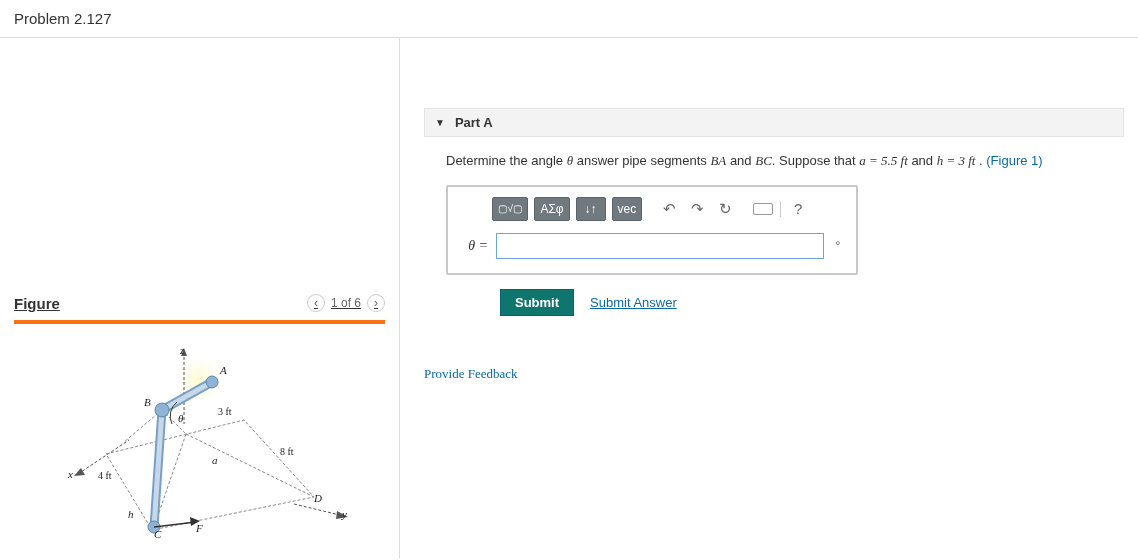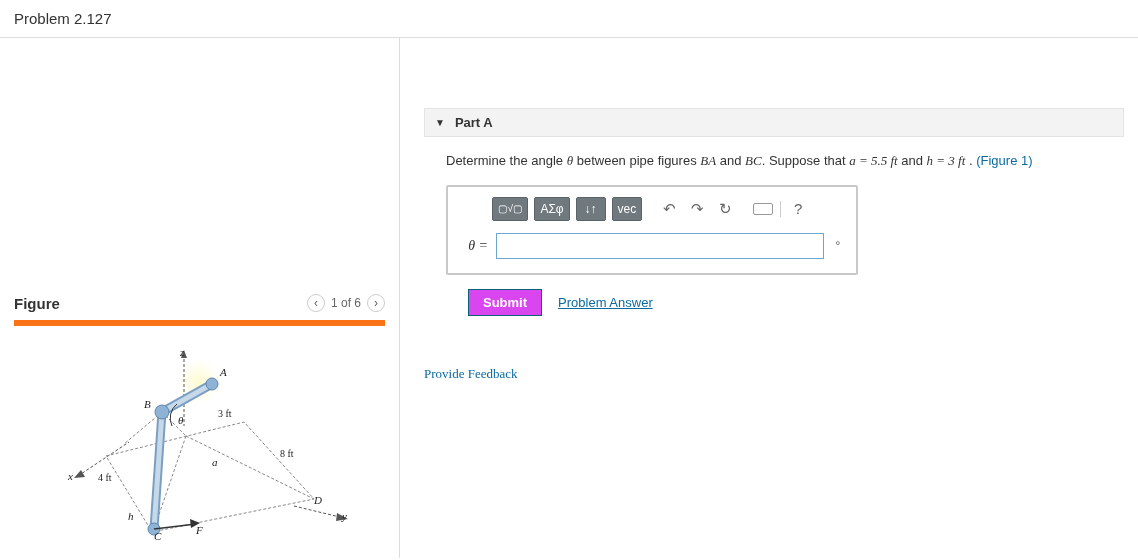--- a/index.html
+++ b/index.html
@@ -36,22 +36,23 @@
   }
   .right-col {
     flex: 1;
     padding: 0 0 0 24px;
   }
   .fig-header {
     display: flex;
     align-items: center;
     justify-content: space-between;
     margin-top: 256px;
-    border-bottom: 6px solid #f97316;
+    border-bottom: 4px solid #f97316;
     padding-bottom: 8px;
+    text-decoration: underline;
   }
   .fig-title { font-weight: bold; font-size: 15px; }
   .pager { display: flex; align-items: center; gap: 6px; font-size: 12px; color: #666; }
   .pager-btn {
     width: 18px; height: 18px;
     border: 1px solid #ccc;
     border-radius: 50%;
     background: #fff;
     display: inline-flex;
     align-items: center;
@@ -177,27 +178,28 @@
     text-align: center;
   }
   .submit-row {
     margin-top: 14px;
     display: flex;
     align-items: center;
     gap: 16px;
     padding-left: 22px;
   }
   .submit-btn {
-    background: #d946ef;
+    background: #0f766e;
     color: #fff;
     border: 1px solid #0b5f77;
     padding: 5px 14px;
     font-size: 13px;
     font-weight: bold;
     cursor: pointer;
+    margin-left: 32px;
   }
   .req-link {
     color: #0a6aa1;
     text-decoration: underline;
     font-size: 13px;
     cursor: pointer;
   }
   .feedback {
     margin-top: 50px;
     color: #0a6aa1;
@@ -280,21 +282,21 @@
     </div>
 
     <div class="right-col">
       <div class="part-header">
         <span class="collapse-caret">▼</span>
         <span>Part A</span>
       </div>
 
       <div class="question-block">
         <div class="q-text">
-          <span>Determine the angle </span><span class="serif">θ</span><span> between pipe figures </span><span class="serif">BA</span><span> and </span><span class="serif">BC</span><span>. Suppose that </span><span class="serif">a = 5.5  ft</span><span> and </span><span class="serif">h = 3  ft</span><span> . </span><span class="figlink">(Figure 1)</span>
+          <span>Determine the angle </span><span class="serif">θ</span><span> answer pipe segments </span><span class="serif">BA</span><span> and </span><span class="serif">BC</span><span>. Suppose that </span><span class="serif">a = 5.5  ft</span><span> and </span><span class="serif">h = 3  ft</span><span> . </span><span class="figlink">(Figure 1)</span>
         </div>
 
         <div class="answer-box">
           <div class="toolbar">
             <span class="tool-btn" style="font-size:10px">▢√▢</span>
             <span class="tool-btn">ΑΣφ</span>
             <span class="tool-btn">↓↑</span>
             <span class="tool-btn">vec</span>
             <span class="tool-sep"></span>
             <span class="tool-plain">↶</span>
@@ -309,20 +311,20 @@
           </div>
           <div class="answer-row">
             <span class="var-label">θ =</span>
             <input class="answer-input" type="text" style="">
             <span class="unit">°</span>
           </div>
         </div>
 
         <div class="submit-row">
           <button class="submit-btn">Submit</button>
-          <span class="req-link">Problem Answer</span>
+          <span class="req-link">Submit Answer</span>
         </div>
       </div>
 
       <div class="feedback">Provide Feedback</div>
     </div>
   </div>
 </div>
 
 </body></html>

